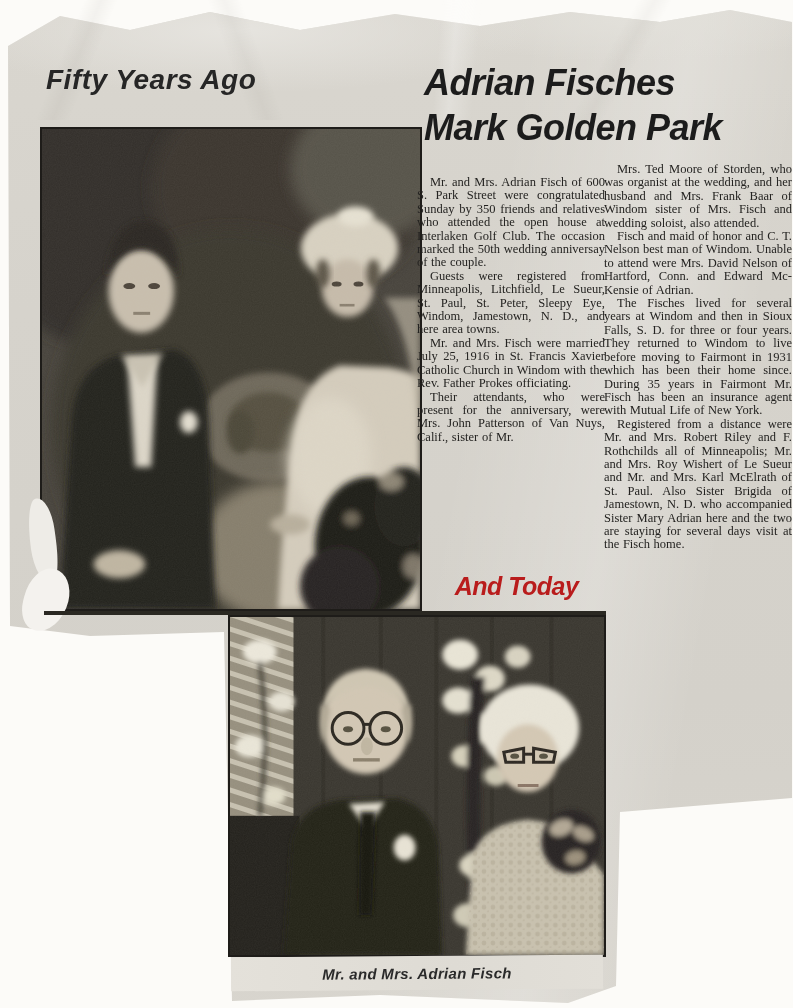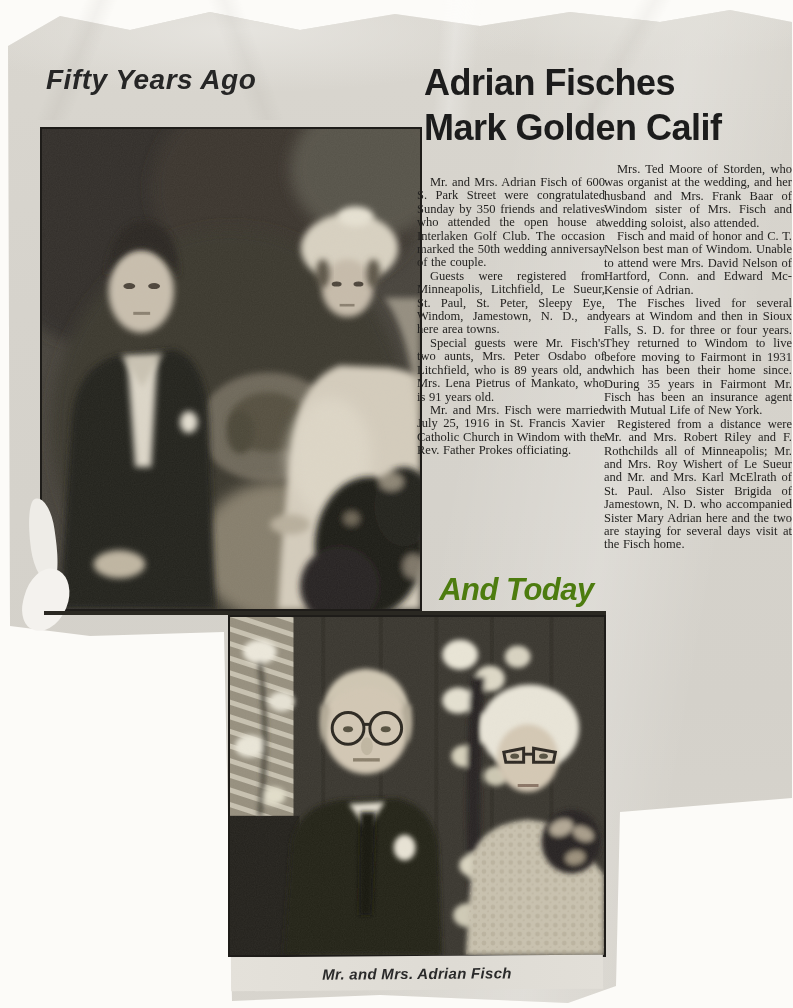--- a/index.html
+++ b/index.html
@@ -31,39 +31,39 @@
       linear-gradient(70deg, rgba(0,0,0,0) 30%, rgba(120,115,105,.12) 32%, rgba(0,0,0,0) 34%),
       linear-gradient(95deg, rgba(0,0,0,0) 55%, rgba(255,255,255,.5) 57%, rgba(0,0,0,0) 60%),
       linear-gradient(120deg, rgba(0,0,0,0) 74%, rgba(120,115,105,.12) 76%, rgba(0,0,0,0) 78%);
   }
   .kicker{
     position:absolute;left:46px;top:64px;
     font-style:italic;font-weight:700;font-size:28px;letter-spacing:.5px;color:#262626;
   }
   .headline{
     position:absolute;left:424px;top:60px;width:360px;
-    font-weight:700;font-size:36px;line-height:45px;
+    font-style:italic;font-weight:700;font-size:36px;line-height:45px;
     letter-spacing:-.5px;color:#1c1c1c;white-space:nowrap;
   }
   .photo{position:absolute;border:2px solid #1e1c19;box-sizing:border-box;background:#3c3933;overflow:hidden;}
   .photo1{left:40px;top:127px;width:382px;height:484px;}
   .photo2{left:228px;top:615px;width:378px;height:342px;}
   .photo svg{display:block;width:100%;height:100%;}
   .underline-bar{position:absolute;left:44px;top:611px;width:562px;height:4px;background:#2a2822;}
   .col{
     position:absolute;width:188px;color:#242321;
     font-family:"Liberation Serif",serif;font-size:12.5px;line-height:13.4px;
     text-align:justify;word-spacing:.5px;
   }
   .col p{margin:0;text-indent:13px;}
   .col1{left:417px;top:176px;}
   .col2{left:604px;top:163px;}
   .mid-heading{
     position:absolute;left:424px;top:572px;width:185px;text-align:center;
-    font-style:italic;font-weight:700;font-size:31px;color:#4d7c0f;letter-spacing:-.5px;
+    font-style:italic;font-weight:700;font-size:25px;color:#b91c1c;letter-spacing:-.5px;
   }
   .caption-strip{
     position:absolute;left:231px;top:956px;width:372px;height:34px;
     background:linear-gradient(92deg,#e4e1da,#dedbd4 60%,#e2dfd8);
     display:flex;align-items:center;justify-content:center;
     transform:rotate(-.4deg);
   }
   .caption{
     font-style:italic;font-weight:700;font-size:15px;color:#2a2a2a;letter-spacing:.3px;
   }
@@ -81,21 +81,21 @@
 
 <div class="scan">
 
   <div class="paper"></div>
   <div class="crumple"></div>
 
   <div class="kicker">Fifty Years Ago</div>
 
   <div class="headline">
     <div>Adrian Fisches</div>
-    <div>Mark Golden Calif</div>
+    <div>Mark Golden Park</div>
   </div>
 
   <div class="photo photo1">
     <svg viewBox="0 0 381 483" preserveAspectRatio="none">
       <defs>
         <filter id="soft1" x="-30%" y="-30%" width="160%" height="160%">
             <feGaussianBlur stdDeviation="3"></feGaussianBlur>
           </filter>
         <filter id="soft2" x="-40%" y="-40%" width="180%" height="180%">
             <feGaussianBlur stdDeviation="7"></feGaussianBlur>
@@ -152,22 +152,22 @@
       <rect width="381" height="483" filter="url(#noise1)" opacity=".16"></rect>
     </svg>
   </div>
 
   <div class="tear-blob2"></div>
   <div class="tear-blob"></div>
 
   <div class="col col1">
     <p>Mr. and Mrs. Adrian Fisch of 600 S. Park Street were con­gratulated Sunday by 350 friends and relatives who attended the open house at Interlaken Golf Club. The occasion marked the 50th wedding anniversay of the couple.</p>
     <p>Guests were registered from Minneapolis, Litchfield, Le Sueur, St. Paul, St. Peter, Sleepy Eye, Windom, James­town, N. D., and here area towns.</p>
-    <p>Special guests were Mr. Fisch's two aunts, Mrs. Peter Osdabo of Litchfield, who is 89 years old, and Mrs. Lena Pietrus of Mankato, who is 91 years old.</p>
     <p>Mr. and Mrs. Fisch were married July 25, 1916 in St. Francis Xavier Catholic Church in Windom with the Rev. Father Prokes officiating.</p>
+    <p>Their attendants, who were present for the anniversary, were Mrs. John Patterson of Van Nuys, Calif., sister of Mr.</p>
   </div>
 
   <div class="col col2">
     <p>Mrs. Ted Moore of Storden, who was organist at the wed­ding, and her husband and Mrs. Frank Baar of Windom sister of Mrs. Fisch and wedding so­loist, also attended.</p>
     <p>Fisch and maid of honor and C. T. Nelson best man of Win­dom. Unable to attend were Mrs. David Nelson of Hart­ford, Conn. and Edward Mc­Kensie of Adrian.</p>
     <p>The Fisches lived for several years at Windom and then in Sioux Falls, S. D. for three or four years. They returned to Windom to live before mov­ing to Fairmont in 1931 which has been their home since. During 35 years in Fairmont Mr. Fisch has been an insurance agent with Mutual Life of New York.</p>
     <p>Registered from a distance were Mr. and Mrs. Robert Riley and F. Rothchilds all of Minneapolis; Mr. and Mrs. Roy Wishert of Le Sueur and Mr. and Mrs. Karl McElrath of St. Paul. Also Sister Brigida of Jamestown, N. D. who ac­companied Sister Mary Adrian here and the two are staying for several days visit at the Fisch home.</p>
   </div>
 
   <div class="mid-heading">And Today</div>

